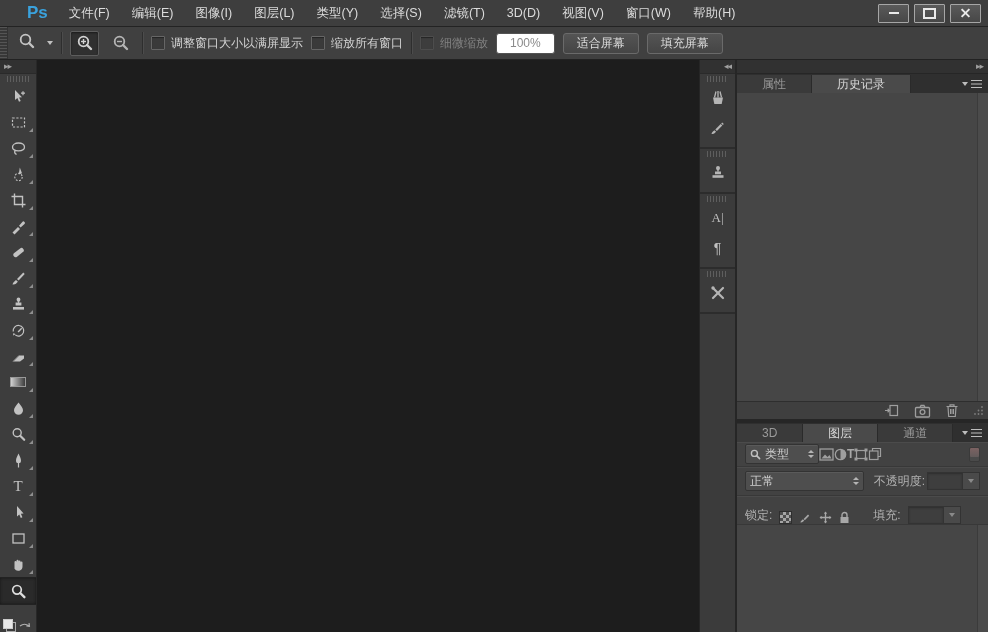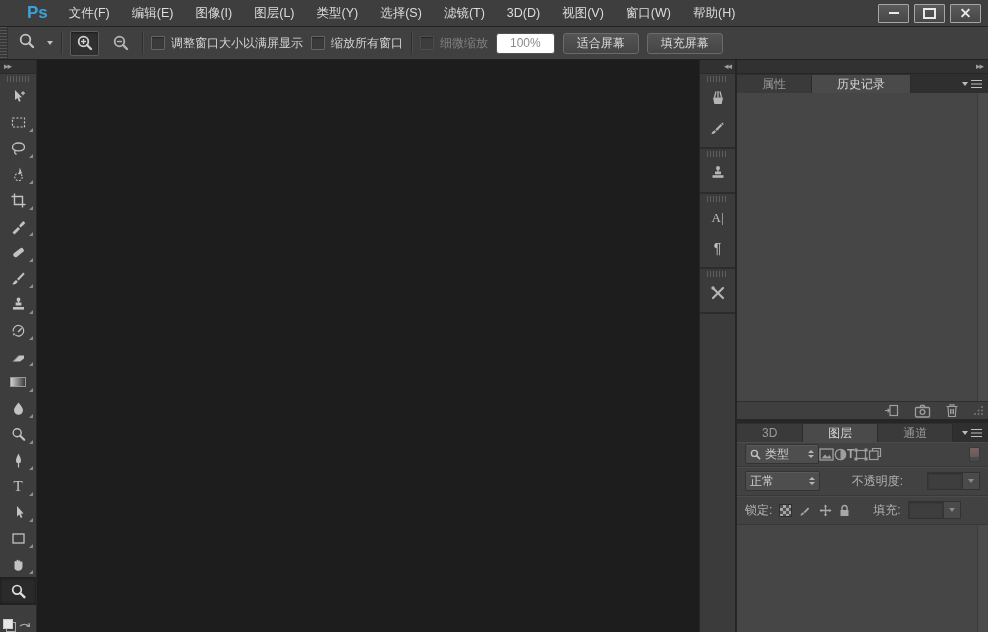--- a/index.html
+++ b/index.html
@@ -91,22 +91,22 @@
   .pill{height:18px;background:#4e4e4e;border:1px solid #333;border-radius:2px;display:flex;align-items:center;
         padding:0 4px;gap:4px;box-shadow:inset 0 1px 0 #5a5a5a;}
   .pill-label{font-size:12px;color:#cfcfcf;}
   .spin{display:flex;flex-direction:column;gap:2px;margin-left:auto;padding-left:4px;}
   .spin i{display:block;width:0;height:0;border-left:3px solid transparent;border-right:3px solid transparent;}
   .spin .up{border-bottom:3.5px solid #b5b5b5;} .spin .dn{border-top:3.5px solid #b5b5b5;}
   .ficon{color:#9e9e9e;display:flex;align-items:center;justify-content:center;}
   .ficon.t{font-size:12px;font-weight:bold;color:#a8a8a8;}
   .toggle{width:9px;height:13px;border-radius:2px;background:linear-gradient(#7c6262,#585858);border:1px solid #3a3a3a;
           box-shadow:inset 0 -4px 0 #4a4a4a;}
-  .row-blend{height:28px;gap:24px;}
-  .row-lock{height:28px;gap:7px;}
+  .row-blend{height:28px;gap:2px;}
+  .row-lock{height:28px;gap:7px;align-items:flex-end;}
   .small-label{font-size:12px;color:#b2b2b2;white-space:nowrap;}
   .combo{display:flex;height:18px;}
   .combo .val{width:34px;background:#3e3e3e;border:1px solid #333;border-right:none;box-shadow:inset 0 1px 2px #2e2e2e;}
   .combo .btn{width:16px;background:#4a4a4a;border:1px solid #333;display:flex;align-items:center;justify-content:center;}
   .combo .btn i{width:0;height:0;border-left:3.5px solid transparent;border-right:3.5px solid transparent;border-top:4px solid #8a8a8a;}
   .checker{width:11px;height:11px;border:1px solid #2e2e2e;
       background:repeating-conic-gradient(#a5a5a5 0% 25%,#4e4e4e 0% 50%);background-size:6px 6px;}
   .layers-list{flex:1;}
 </style>
 </head>

